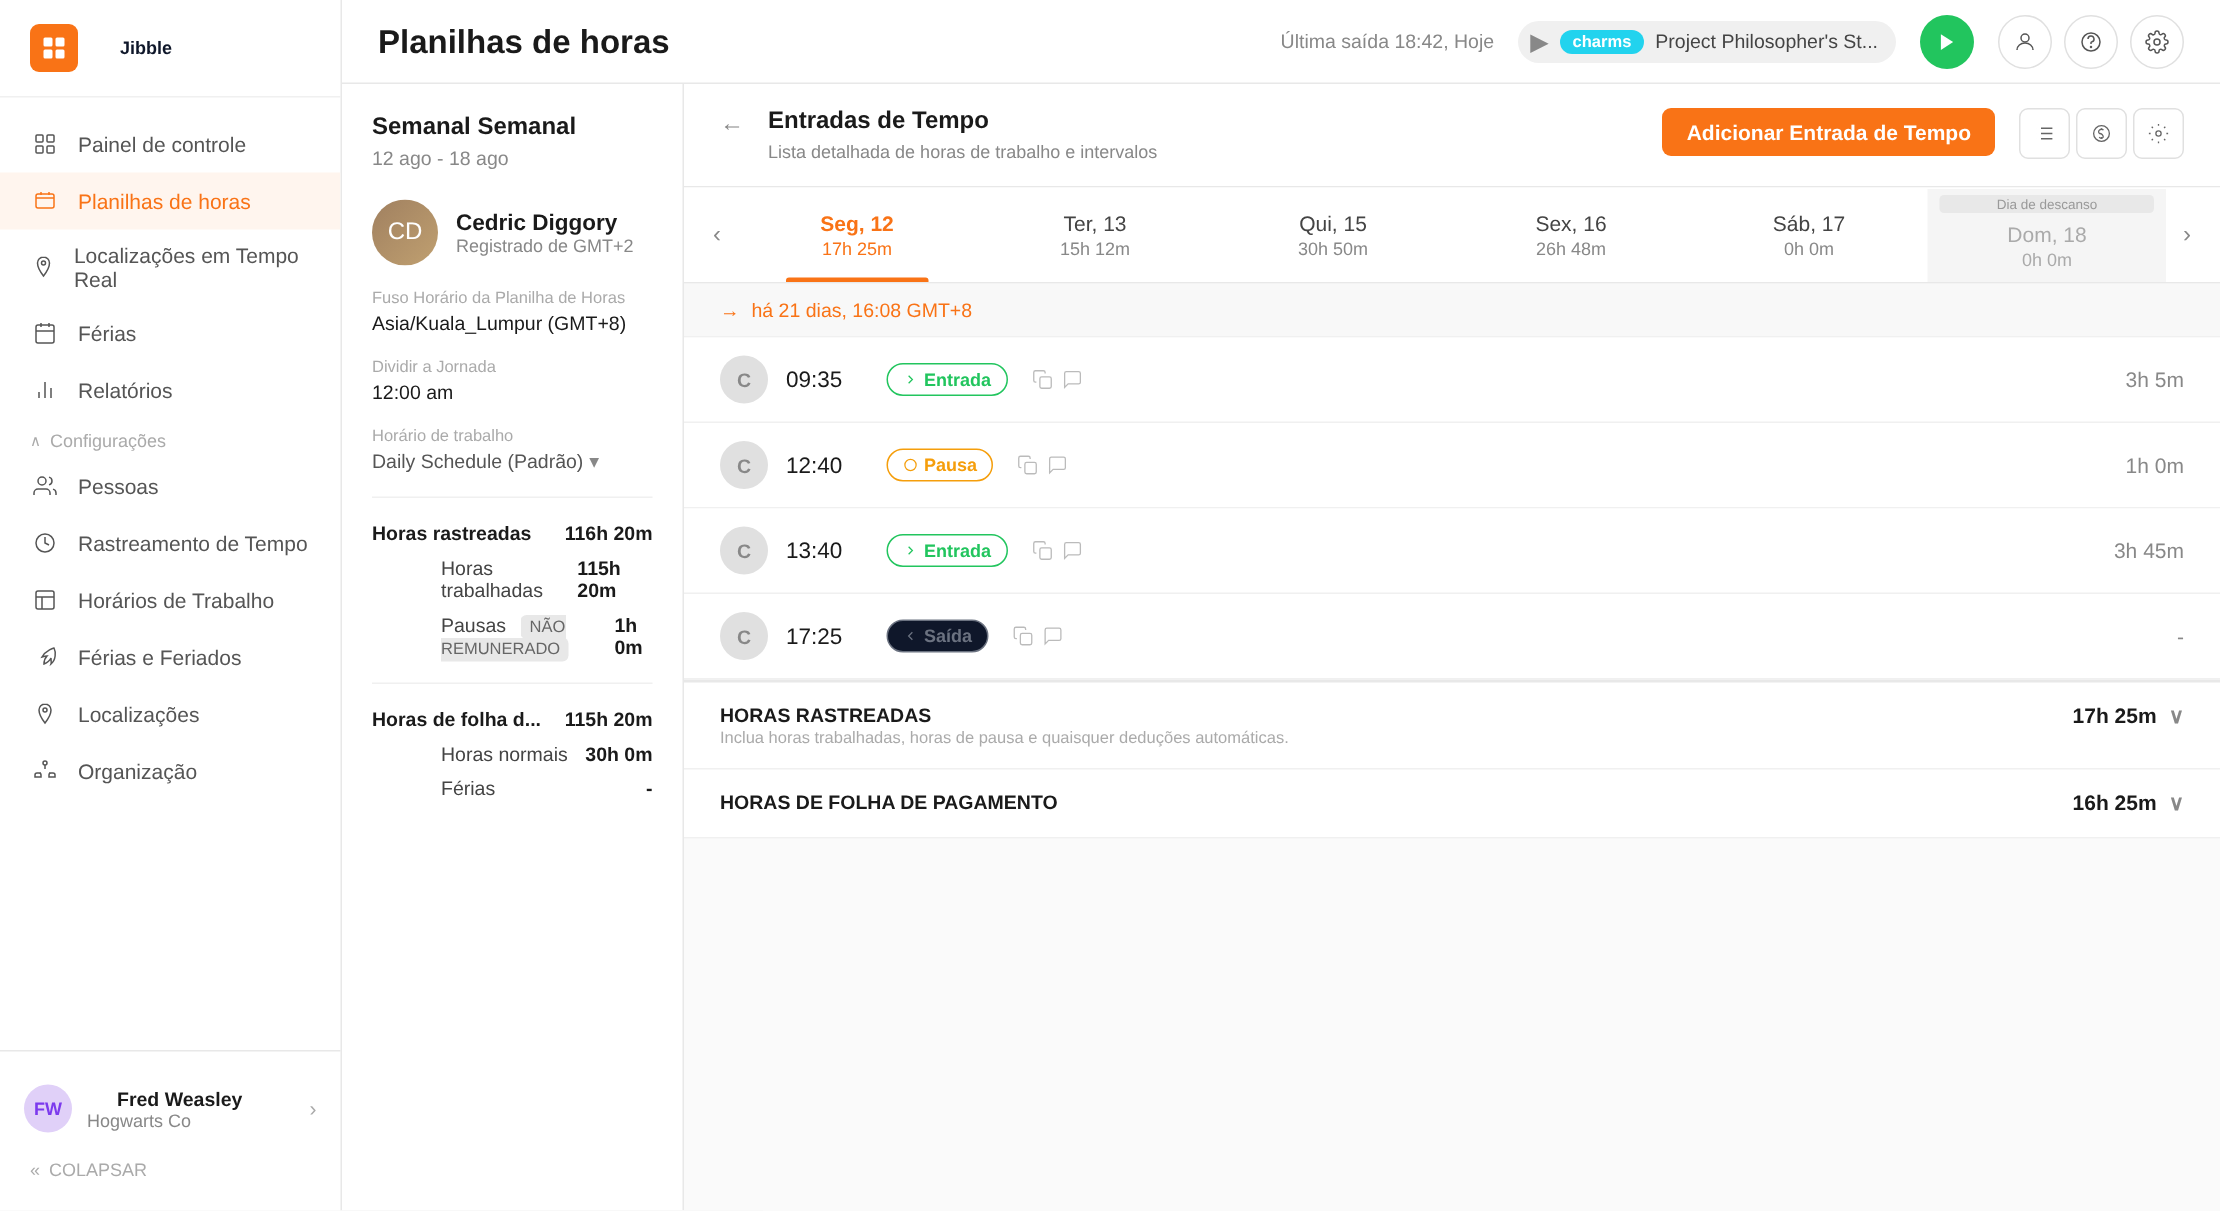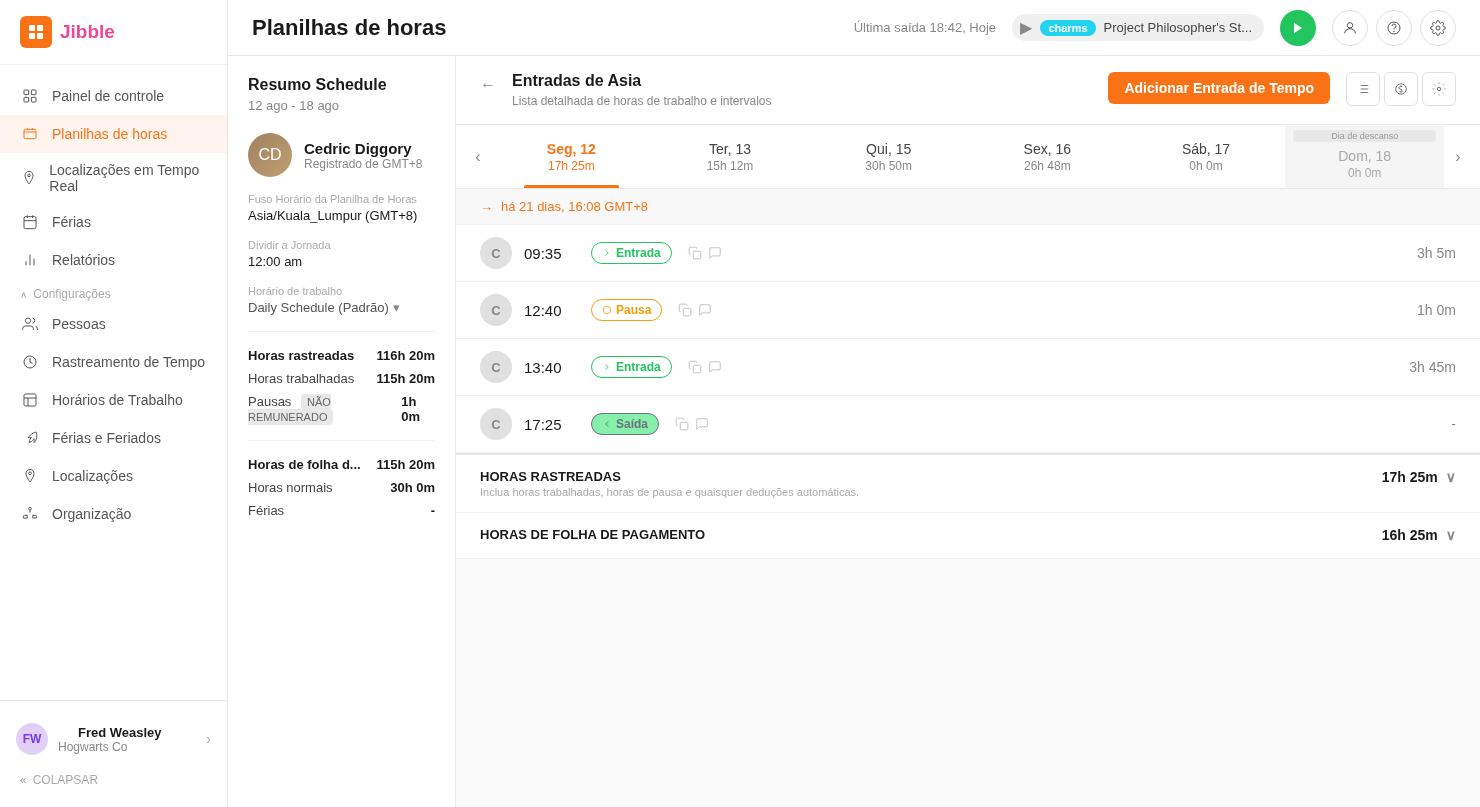--- a/index.html
+++ b/index.html
@@ -25,21 +25,21 @@
       width: 32px;
       height: 32px;
       background: #f97316;
       border-radius: 6px;
       display: flex;
       align-items: center;
       justify-content: center;
       margin-right: 8px;
     }
     .logo-icon svg { fill: white; }
-    .logo-text { font-size: 19px; font-weight: 700; color: #ec4899; }
+    .logo-text { font-size: 12px; font-weight: 700; color: #0f172a; margin-left: 20px; }
     .sidebar-nav { flex: 1; overflow-y: auto; padding: 12px 0; }
     .nav-item {
       display: flex;
       align-items: center;
       padding: 9px 20px;
       cursor: pointer;
       color: #555;
       font-size: 14px;
       border-radius: 0;
       transition: background 0.15s;
@@ -178,21 +178,21 @@
 
     .info-section { margin-bottom: 16px; }
     .info-label { font-size: 11px; color: #aaa; margin-bottom: 3px; }
     .info-value { font-size: 13px; color: #1a1a1a; font-weight: 500; }
     .info-value-light { font-size: 13px; color: #555; display: flex; align-items: center; gap: 6px; }
     .schedule-dropdown { display: flex; align-items: center; gap: 4px; cursor: pointer; }
 
     .divider { height: 1px; background: #f0f0f0; margin: 16px 0; }
 
     .stats-row { display: flex; justify-content: space-between; align-items: center; margin-bottom: 8px; }
-    .stats-label { font-size: 13px; color: #444; }
+    .stats-label { font-size: 13px; color: #444; margin-left: 46px; }
     .stats-value { font-size: 13px; font-weight: 600; color: #1a1a1a; }
     .stats-badge {
       background: #e8e8e8;
       border-radius: 4px;
       padding: 2px 6px;
       font-size: 11px;
       color: #666;
       margin-left: 6px;
     }
     .section-title { font-size: 13px; font-weight: 700; color: #1a1a1a; margin-bottom: 8px; margin-top: 4px; }
@@ -303,21 +303,21 @@
       display: flex;
       align-items: center;
       gap: 4px;
       border-radius: 12px;
       padding: 3px 10px;
       font-size: 12px;
       font-weight: 600;
     }
     .badge-entrada { background: #fff; border: 1.5px solid #22c55e; color: #22c55e; }
     .badge-pausa { background: #fff; border: 1.5px solid #f59e0b; color: #f59e0b; }
-    .badge-saida { background: #86efac; border: 1.5px solid #6b7280; color: #6b7280; }
+    .badge-saida { background: #0f172a; border: 1.5px solid #6b7280; color: #6b7280; }
     .entry-icons { display: flex; gap: 6px; margin-left: 4px; color: #bbb; }
     .entry-duration { margin-left: auto; font-size: 14px; color: #888; }
 
     
     .summary-section { background: #fff; border-top: 2px solid #e8e8e8; }
     .summary-row {
       display: flex;
       align-items: flex-start;
       padding: 14px 24px;
       border-bottom: 1px solid #f0f0f0;
@@ -510,30 +510,30 @@
           <circle cx="12" cy="12" r="3"></circle>
             <path d="M19.4 15a1.65 1.65 0 0 0 .33 1.82l.06.06a2 2 0 0 1-2.83 2.83l-.06-.06a1.65 1.65 0 0 0-1.82-.33 1.65 1.65 0 0 0-1 1.51V21a2 2 0 0 1-4 0v-.09A1.65 1.65 0 0 0 9 19.4a1.65 1.65 0 0 0-1.82.33l-.06.06a2 2 0 0 1-2.83-2.83l.06-.06A1.65 1.65 0 0 0 4.68 15a1.65 1.65 0 0 0-1.51-1H3a2 2 0 0 1 0-4h.09A1.65 1.65 0 0 0 4.6 9a1.65 1.65 0 0 0-.33-1.82l-.06-.06a2 2 0 0 1 2.83-2.83l.06.06A1.65 1.65 0 0 0 9 4.68a1.65 1.65 0 0 0 1-1.51V3a2 2 0 0 1 4 0v.09a1.65 1.65 0 0 0 1 1.51 1.65 1.65 0 0 0 1.82-.33l.06-.06a2 2 0 0 1 2.83 2.83l-.06.06A1.65 1.65 0 0 0 19.4 9a1.65 1.65 0 0 0 1.51 1H21a2 2 0 0 1 0 4h-.09a1.65 1.65 0 0 0-1.51 1z"></path>
         </svg>
       </div>
     </div>
   </div>
 
   <div class="content-area">
 
     <div class="left-panel">
-      <div class="weekly-title">Resumo Schedule</div>
+      <div class="weekly-title">Semanal Semanal</div>
       <div class="weekly-date">12 ago - 18 ago</div>
 
       <div class="employee-row">
         <div class="emp-avatar">
           <div class="emp-avatar-inner">CD</div>
         </div>
         <div>
           <div class="emp-name">Cedric Diggory</div>
-          <div class="emp-sub">Registrado de GMT+8</div>
+          <div class="emp-sub">Registrado de GMT+2</div>
         </div>
       </div>
 
       <div class="info-section">
         <div class="info-label">Fuso Horário da Planilha de Horas</div>
         <div class="info-value">Asia/Kuala_Lumpur (GMT+8)</div>
       </div>
 
       <div class="info-section">
         <div class="info-label">Dividir a Jornada</div>
@@ -586,21 +586,21 @@
         <span class="stats-label">Férias</span>
         <span class="stats-value">-</span>
       </div>
     </div>
 
     <div class="right-panel">
 
       <div class="te-header">
         <span class="back-btn">←</span>
         <div class="te-header-text">
-          <div class="te-title">Entradas de Asia</div>
+          <div class="te-title">Entradas de Tempo</div>
           <div class="te-subtitle">Lista detalhada de horas de trabalho e intervalos</div>
         </div>
         <button class="add-entry-btn">Adicionar Entrada de Tempo</button>
         <div class="te-icon-btns">
           <div class="te-icon-btn">
             <svg width="14" height="14" fill="none" stroke="#666" stroke-width="1.5" viewBox="0 0 24 24">
               <line x1="8" y1="6" x2="21" y2="6"></line>
                 <line x1="8" y1="12" x2="21" y2="12"></line>
                 <line x1="8" y1="18" x2="21" y2="18"></line>
               <line x1="3" y1="6" x2="3.01" y2="6"></line>

